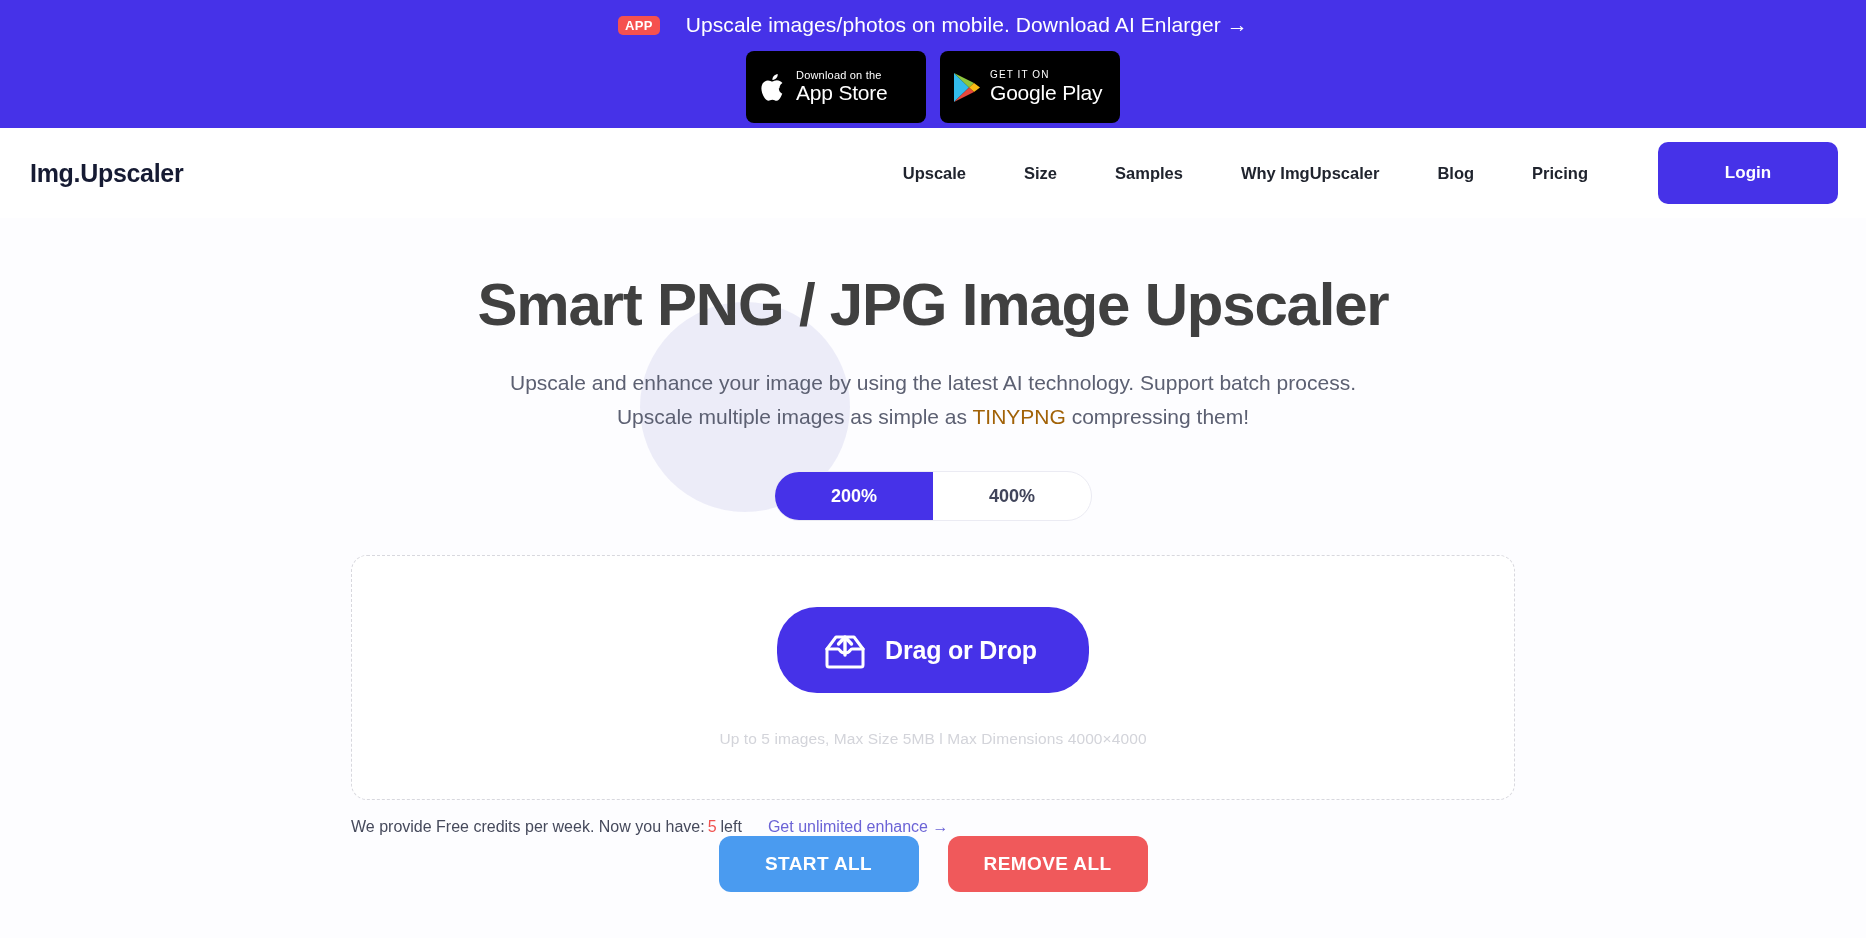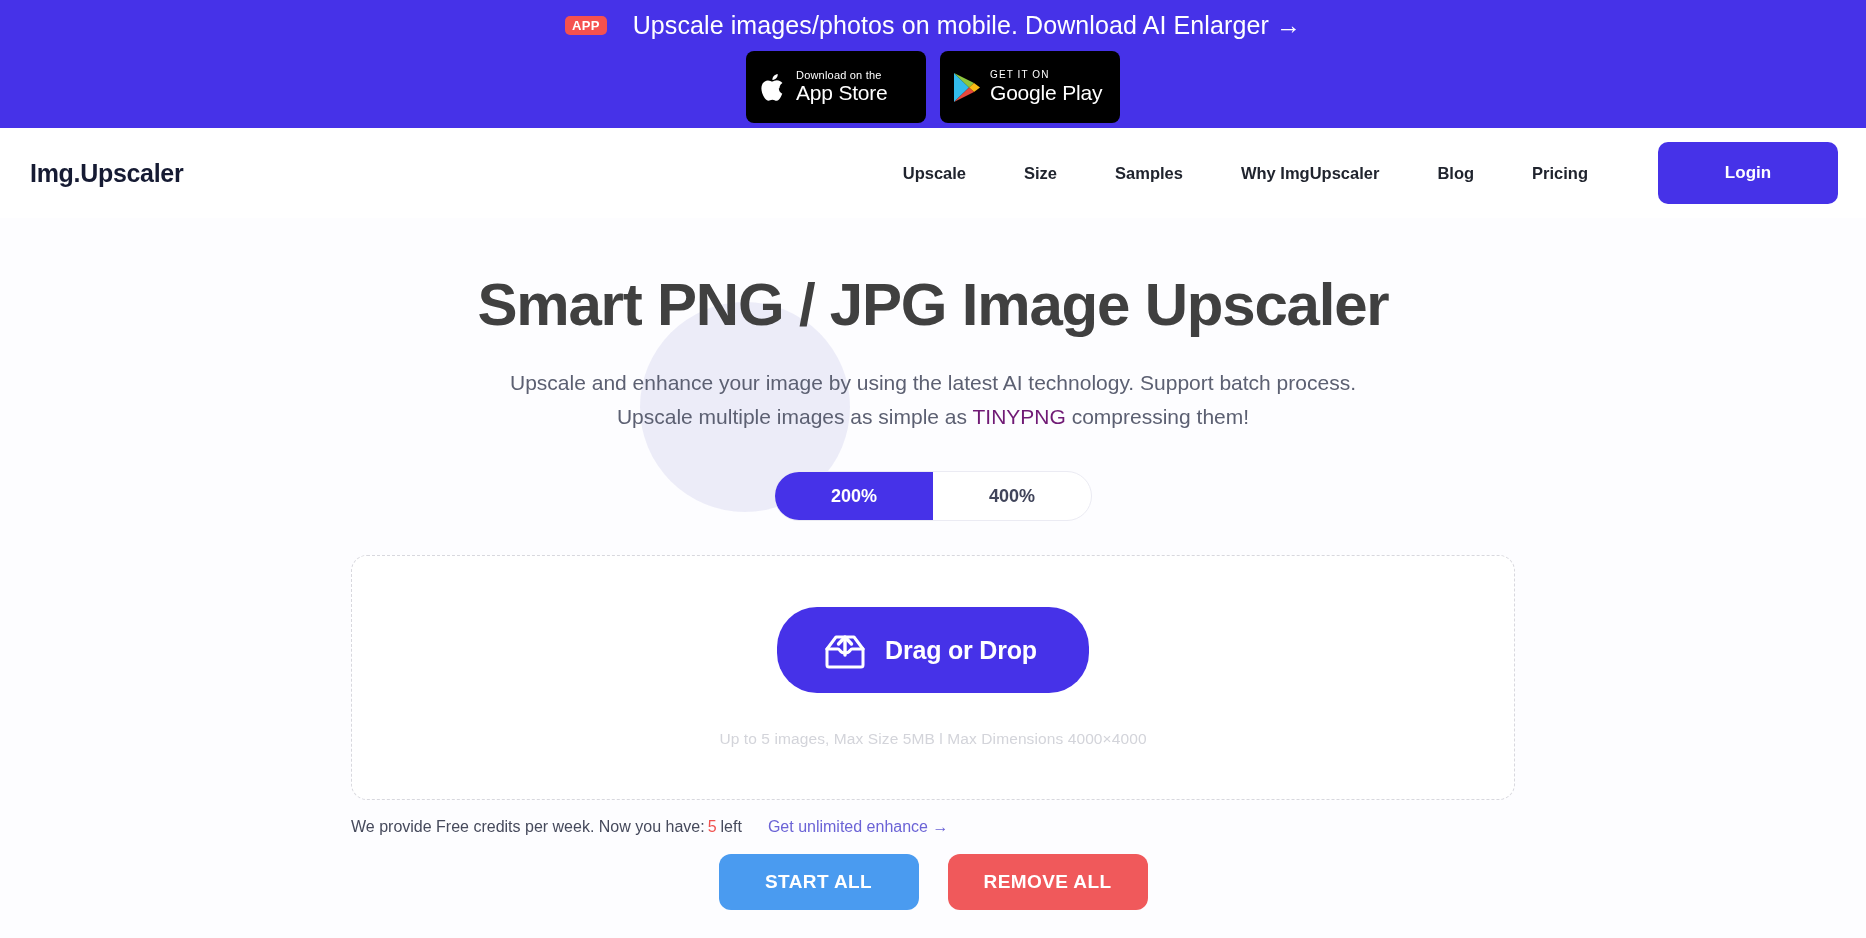--- a/index.html
+++ b/index.html
@@ -35,21 +35,21 @@
     color: #ffffff;
     font-size: 13px;
     font-weight: bold;
     letter-spacing: .3px;
     padding: 3px 7px 3px 7px;
     border-radius: 5px;
     line-height: 1;
   }
   .promo-text {
     color: #ffffff;
-    font-size: 25px;
+    font-size: 21px;
     font-weight: 500;
     letter-spacing: .1px;
     white-space: nowrap;
   }
   .store-row {
     display: flex;
     gap: 14px;
     margin-top: 9px;
   }
   .store-badge {
@@ -172,21 +172,21 @@
   }
   .hero-sub {
     margin-top: 28px;
     width: 880px;
     text-align: center;
     font-size: 21px;
     line-height: 1.63;
     color: #5c6072;
     font-weight: 400;
   }
-  .hero-sub .link-inline { color: #701a75; cursor: pointer; }
+  .hero-sub .link-inline { color: #a16207; cursor: pointer; }
 
   
   .scale-toggle {
     margin-top: 37px;
     display: flex;
     width: 318px;
     height: 50px;
     border-radius: 25px;
     overflow: hidden;
     border: 1px solid #ebebf3;
@@ -255,21 +255,20 @@
   }
   .credits-row .count { color: #f0524f; margin: 0 4px 0 3px; }
   .credits-row .unlimited {
     margin-left: 26px;
     color: #6b63d6;
     cursor: pointer;
   }
 
   
   .action-row {
-    margin-top: 18px;
     display: flex;
     gap: 29px;
   }
   .action-btn {
     width: 200px;
     height: 56px;
     border: none;
     border-radius: 12px;
     color: #ffffff;
     font-family: inherit;

